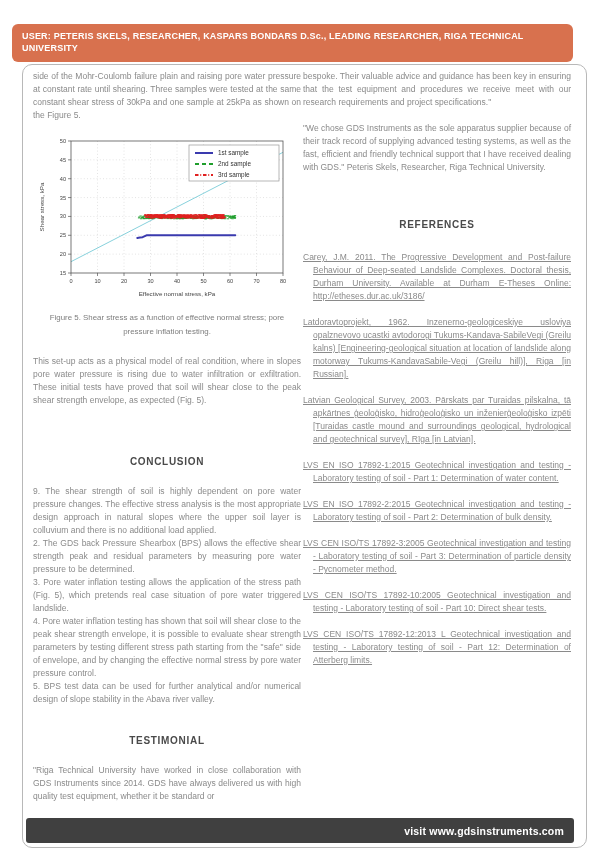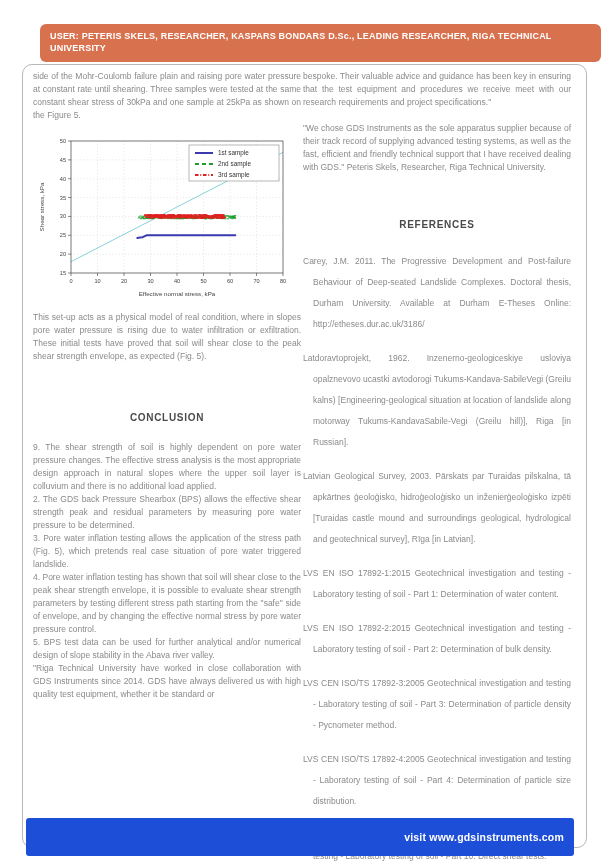--- a/index.html
+++ b/index.html
@@ -1,29 +1,29 @@
 <!DOCTYPE html>
 <html><head>
 <meta charset="utf-8">
 <style>
   html,body{margin:0;padding:0;background:#ffffff;}
   body{width:609px;height:864px;position:relative;font-family:"Liberation Sans",sans-serif;overflow:hidden;}
   .card-border{position:absolute;left:22px;top:64px;width:563px;height:782px;border:1.5px solid #b8b8b8;border-radius:10px;background:#ffffff;}
-  .header-banner{position:absolute;left:40px;top:24px;width:541px;height:26px;background:#d8714e;border-radius:6px;padding:6px 10px;color:#ffffff;font-size:9px;font-weight:bold;line-height:12px;letter-spacing:0.2px;}
+  .header-banner{position:absolute;left:12px;top:24px;width:541px;height:26px;background:#d8714e;border-radius:6px;padding:6px 10px;color:#ffffff;font-size:9px;font-weight:bold;line-height:12px;letter-spacing:0.2px;}
   .columns{position:absolute;left:33px;top:70px;width:546px;display:flex;gap:2px;}
   .col{width:268px;color:#8a8a8a;font-size:8.5px;line-height:13px;}
   .col p{margin:0 0 13px 0;text-align:justify;}
   .section-heading{color:#4a4a4a;font-weight:bold;font-size:10px;letter-spacing:0.7px;text-align:center;margin:28px 0 17px 0;}
   .figure{margin:2px 0 6px 2px;}
   .figure svg{display:block;}
   .fig-caption{color:#7d7d7d;font-size:7.9px;line-height:14px;text-align:center;margin:4px 8px 16px 8px;}
   .conclusion-list p{margin:0;text-align:justify;}
   .refs{margin-top:2px;}
-  .ref-item{margin:0;padding-left:10px;text-indent:-10px;text-align:left;line-height:21px;}
-  .footer-bar{position:absolute;left:26px;top:818px;width:548px;height:38px;background:#1d4ed8;border-radius:3px;display:flex;align-items:center;justify-content:flex-end;padding-right:10px;box-sizing:border-box;}
+  .ref-item{margin:0;padding-left:10px;text-indent:-10px;text-align:left;line-height:13px;text-decoration:underline;}
+  .footer-bar{position:absolute;left:26px;top:818px;width:548px;height:25px;background:#404040;border-radius:3px;display:flex;align-items:center;justify-content:flex-end;padding-right:10px;box-sizing:border-box;}
   .footer-link{color:#ffffff;font-size:10.5px;font-weight:bold;letter-spacing:0.2px;text-decoration:none;}
 </style>
 </head>
 <body>
 
 <div class="card-border"></div>
 
 <div class="header-banner">
   <span>USER: PETERIS SKELS, RESEARCHER, KASPARS BONDARS D.Sc., LEADING RESEARCHER, RIGA TECHNICAL UNIVERSITY</span>
 </div>
@@ -769,51 +769,52 @@
           <text x="9" y="72" text-anchor="middle" font-size="6.2" fill="#444" font-family="&quot;Liberation Sans&quot;,sans-serif" transform="rotate(-90 9 72)">Shear stress, kPa</text>
           <rect x="154" y="10" width="90" height="36" fill="#ffffff" stroke="#999" stroke-width="0.7"></rect>
           <line x1="160" y1="18" x2="178" y2="18" stroke="#3a3aae" stroke-width="2"></line>
           <text x="183" y="20.2" font-size="6.4" fill="#333" font-family="&quot;Liberation Sans&quot;,sans-serif">1st sample</text>
           <line x1="160" y1="29" x2="178" y2="29" stroke="#1f9e2c" stroke-width="2" stroke-dasharray="4,3"></line>
           <text x="183" y="31.2" font-size="6.4" fill="#333" font-family="&quot;Liberation Sans&quot;,sans-serif">2nd sample</text>
           <line x1="160" y1="40" x2="178" y2="40" stroke="#e02020" stroke-width="2" stroke-dasharray="3.5,1.8,0.9,1.8"></line>
           <text x="183" y="42.2" font-size="6.4" fill="#333" font-family="&quot;Liberation Sans&quot;,sans-serif">3rd sample</text>
         </svg>
     </div>
+    <div class="fig-caption">Figure 5. Shear stress as a function of effective normal stress; pore pressure inflation testing.</div>
 
     <p>This set-up acts as a physical model of real condition, where in slopes pore water pressure is rising due to water infiltration or exfiltration. These initial tests have proved that soil will shear close to the peak shear strength envelope, as expected (Fig. 5).</p>
 
     <div class="section-heading" style="margin-top:48px;">CONCLUSION</div>
 
     <div class="conclusion-list">
       <p>9. The shear strength of soil is highly dependent on pore water pressure changes. The effective stress analysis is the most appropriate design approach in natural slopes where the upper soil layer is colluvium and there is no additional load applied.</p>
       <p>2. The GDS back Pressure Shearbox (BPS) allows the effective shear strength peak and residual parameters by measuring pore water pressure to be determined.</p>
       <p>3. Pore water inflation testing allows the application of the stress path (Fig. 5), which pretends real case situation of pore water triggered landslide.</p>
       <p>4. Pore water inflation testing has shown that soil will shear close to the peak shear strength envelope, it is possible to evaluate shear strength parameters by testing different stress path starting from the "safe" side of envelope, and by changing the effective normal stress by pore water pressure control.</p>
       <p>5. BPS test data can be used for further analytical and/or numerical design of slope stability in the Abava river valley.</p>
     </div>
 
+    <div class="section-heading">TESTIMONIAL</div>
 
     <p>"Riga Technical University have worked in close collaboration with GDS Instruments since 2014. GDS have always delivered us with high quality test equipment, whether it be standard or</p>
   </div>
 
   <div class="col">
     <p>bespoke. Their valuable advice and guidance has been key in ensuring that the test equipment and procedures we receive meet with our research requirements and project specifications."</p>
     <p>"We chose GDS Instruments as the sole apparatus supplier because of their track record of supplying advanced testing systems, as well as the fast, efficient and friendly technical support that I have received dealing with GDS." Peteris Skels, Researcher, Riga Technical University.</p>
 
     <div class="section-heading" style="margin-top:44px;margin-bottom:20px;">REFERENCES</div>
 
     <div class="refs">
       <p class="ref-item">Carey, J.M. 2011. The Progressive Development and Post-failure Behaviour of Deep-seated Landslide Complexes. Doctoral thesis, Durham University. Available at Durham E-Theses Online: http://etheses.dur.ac.uk/3186/</p>
       <p class="ref-item">Latdoravtoprojekt, 1962. Inzenerno-geologiceskiye usloviya opalznevovo ucastki avtodorogi Tukums-Kandava-SabileVegi (Greilu kalns) [Engineering-geological situation at location of landslide along motorway Tukums-KandavaSabile-Vegi (Greilu hill)], Riga [in Russian].</p>
       <p class="ref-item">Latvian Geological Survey, 2003. Pārskats par Turaidas pilskalna, tā apkārtnes ģeoloģisko, hidroģeoloģisko un inženierģeoloģisko izpēti [Turaidas castle mound and surroundings geological, hydrological and geotechnical survey], Rīga [in Latvian].</p>
       <p class="ref-item">LVS EN ISO 17892-1:2015 Geotechnical investigation and testing - Laboratory testing of soil - Part 1: Determination of water content.</p>
       <p class="ref-item">LVS EN ISO 17892-2:2015 Geotechnical investigation and testing - Laboratory testing of soil - Part 2: Determination of bulk density.</p>
       <p class="ref-item">LVS CEN ISO/TS 17892-3:2005 Geotechnical investigation and testing - Laboratory testing of soil - Part 3: Determination of particle density - Pycnometer method.</p>
-      <p class="ref-item">LVS CEN ISO/TS 17892-4:2005 Geotechnical investigation and testing - Laboratory testing of soil - Part 4: Determination of particle size distribution.</p>
       <p class="ref-item">LVS CEN ISO/TS 17892-10:2005 Geotechnical investigation and testing - Laboratory testing of soil - Part 10: Direct shear tests.</p>
       <p class="ref-item">LVS CEN ISO/TS 17892-12:2013 L Geotechnical investigation and testing - Laboratory testing of soil - Part 12: Determination of Atterberg limits.</p>
     </div>
   </div>
 
 </div>
 
 <div class="footer-bar">
   <a class="footer-link" href="#">visit www.gdsinstruments.com</a>
 </div>

